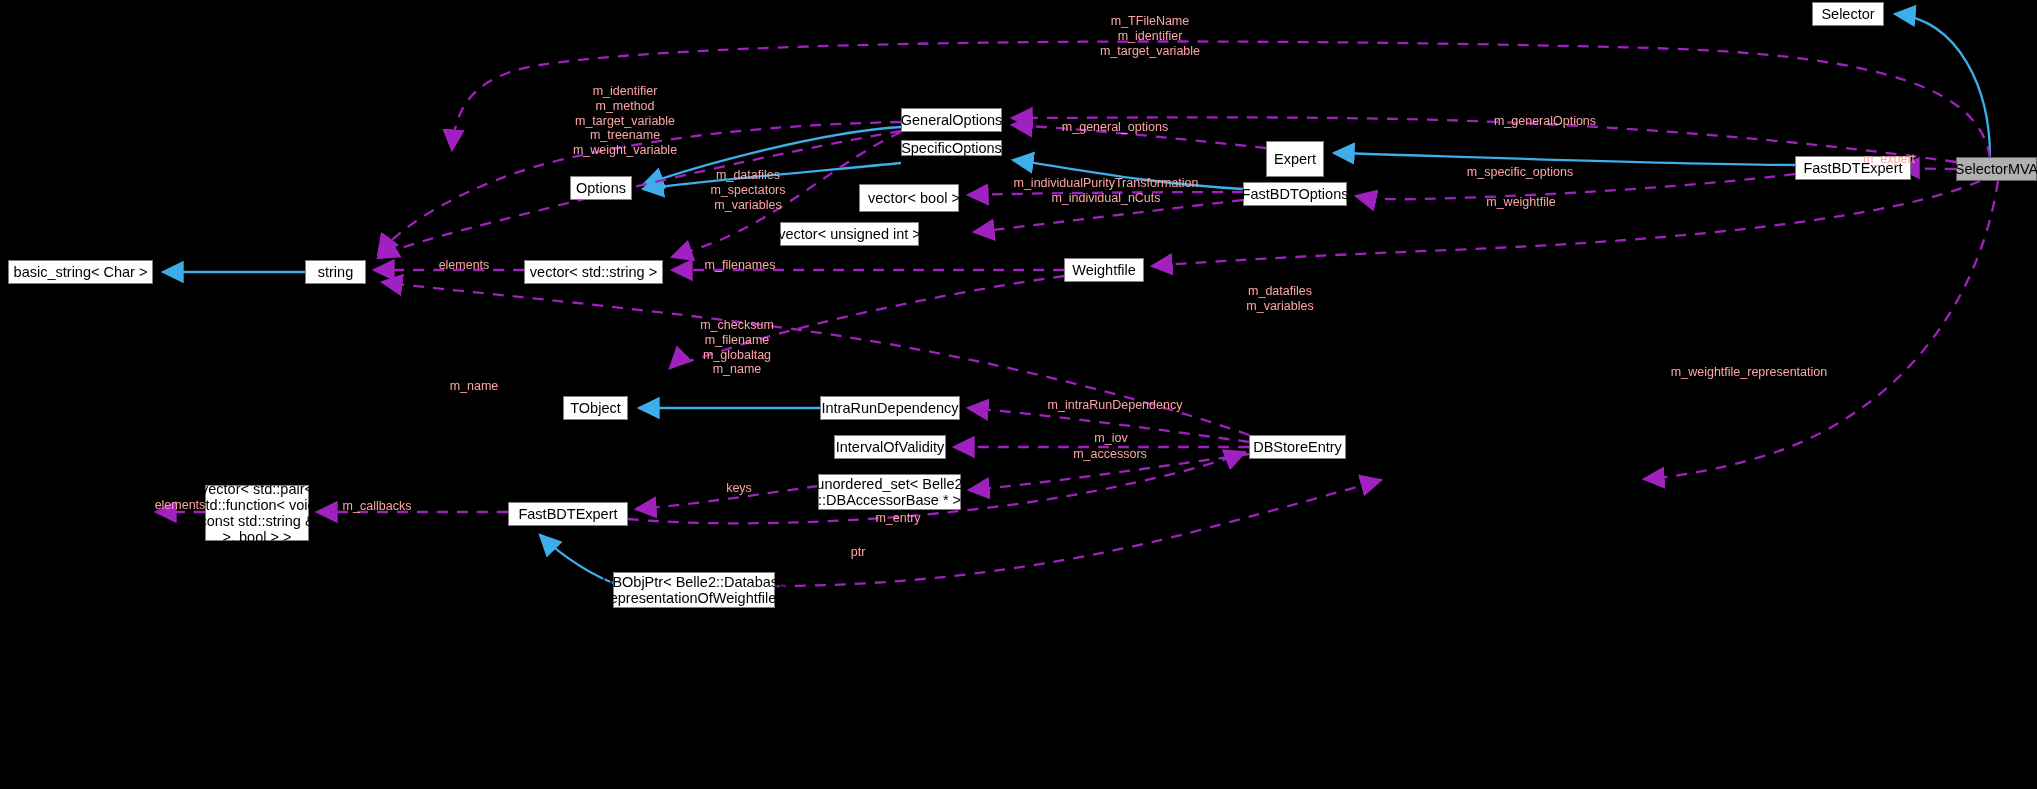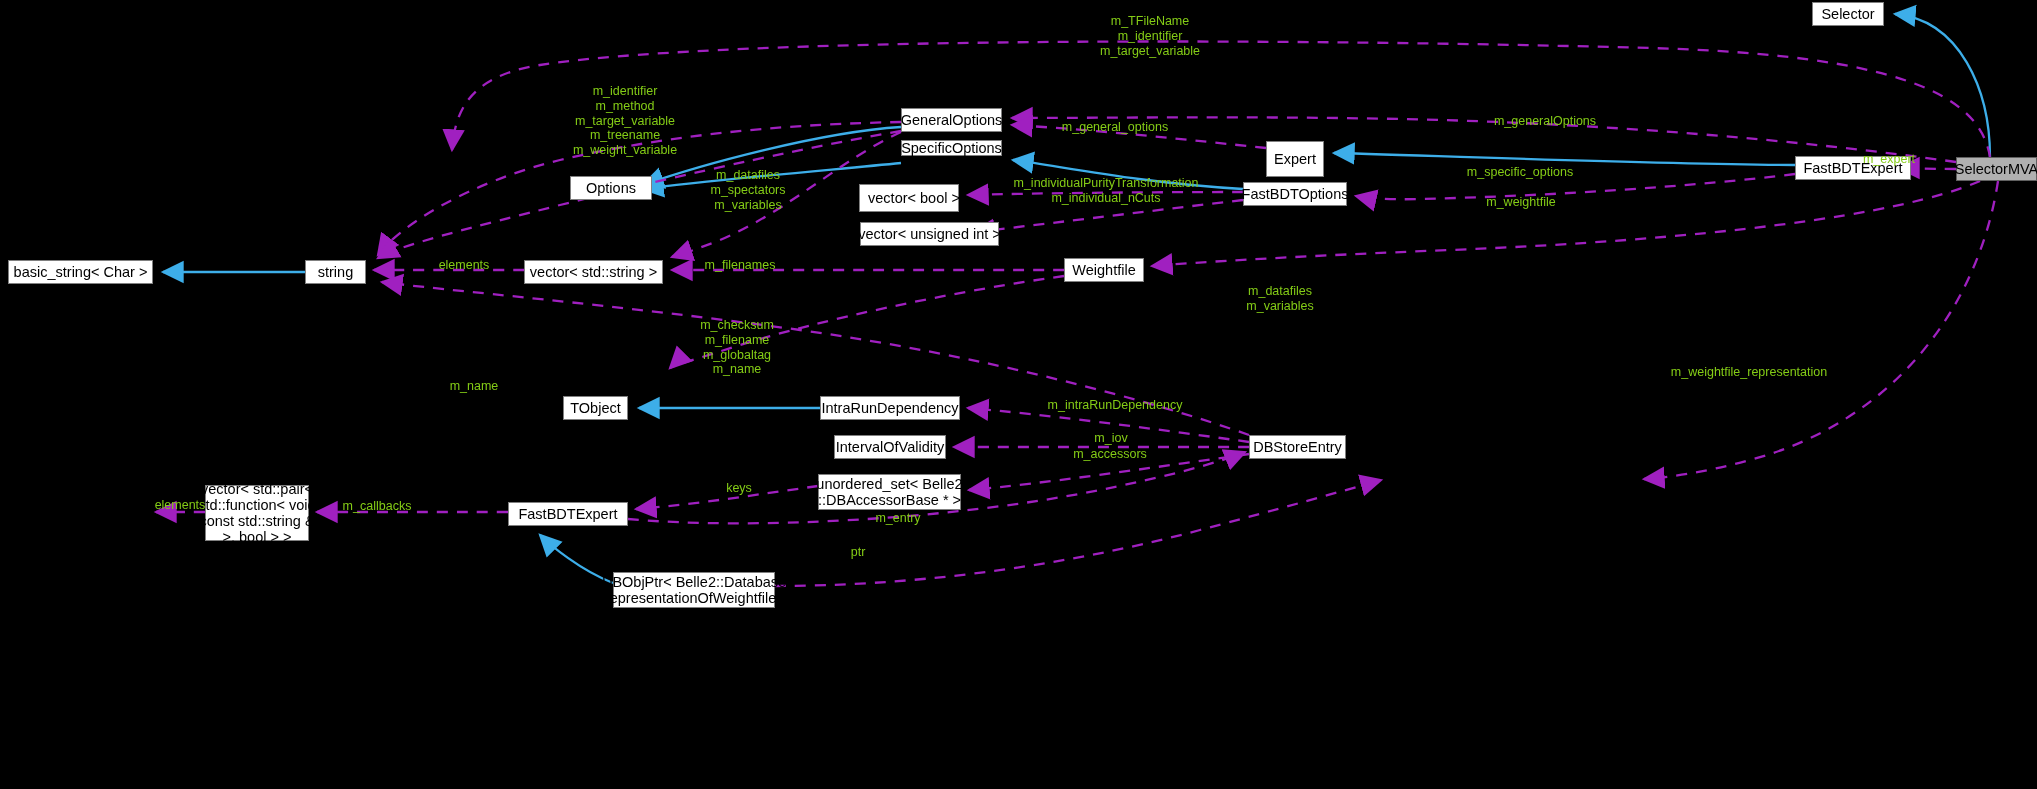--- a/index.html
+++ b/index.html
@@ -3,21 +3,21 @@
 <meta charset="utf-8">
 <style>
   html,body{margin:0;padding:0;background:#000;}
   #stage{position:relative;width:2037px;height:789px;background:#000;overflow:hidden;
          font-family:"Liberation Sans","DejaVu Sans",sans-serif;}
   .node{position:absolute;background:#fff;border:1px solid #808080;color:#000;
         font-size:14.5px;line-height:1.12;text-align:center;
         display:flex;align-items:center;justify-content:center;
         box-sizing:border-box;padding:2px 6px;white-space:pre;}
   .node.sel{background:#b0b0b0;border-color:#606060;}
-  .elabel{position:absolute;color:#84cc16;font-size:12.5px;line-height:1.18;
+  .elabel{position:absolute;color:#fca5a5;font-size:12.5px;line-height:1.18;
           text-align:center;white-space:pre;pointer-events:none;}
   svg.wires{position:absolute;left:0;top:0;width:2037px;height:789px;overflow:visible;}
 </style>
 </head>
 <body>
 
 <div id="stage">
   <svg class="wires" viewBox="0 0 2037 789">
     <defs>
       <marker id="ah-blue" markerWidth="11" markerHeight="11" refX="9" refY="5.5" orient="auto">
@@ -66,23 +66,23 @@
       <path d="M775,586 C900,586 1050,570 1200,530 C1320,498 1370,483 1381,480"></path>
     </g>
   </svg>
 
   <div class="node" style="left:1812px;top:2px;width:72px;height:24px;"><span>Selector</span></div>
   <div class="node sel" style="left:1956px;top:157px;width:81px;height:24px;"><span>SelectorMVA</span></div>
   <div class="node" style="left:1795px;top:156px;width:116px;height:24px;"><span>FastBDTExpert</span></div>
   <div class="node" style="left:1266px;top:141px;width:58px;height:36px;"><span>Expert</span></div>
   <div class="node" style="left:901px;top:108px;width:101px;height:24px;"><span>GeneralOptions</span></div>
   <div class="node" style="left:901px;top:140px;width:101px;height:16px;text-align:center;"><span>SpecificOptions</span></div>
-  <div class="node" style="left:570px;top:176px;width:82px;height:24px;"><span>Options</span></div>
+  <div class="node" style="left:570px;top:176px;width:62px;height:24px;"><span>Options</span></div>
   <div class="node" style="left:859px;top:184px;width:100px;height:28px;padding-left:16px;"><span>vector&lt; bool &gt;</span></div>
-  <div class="node" style="left:860px;top:222px;width:139px;height:24px;"><span>vector&lt; unsigned int &gt;</span></div>
+  <div class="node" style="left:780px;top:222px;width:139px;height:24px;"><span>vector&lt; unsigned int &gt;</span></div>
   <div class="node" style="left:1243px;top:182px;width:104px;height:24px;"><span>FastBDTOptions</span></div>
   <div class="node" style="left:8px;top:260px;width:145px;height:24px;"><span>basic_string&lt; Char &gt;</span></div>
   <div class="node" style="left:305px;top:260px;width:61px;height:24px;"><span>string</span></div>
   <div class="node" style="left:524px;top:260px;width:139px;height:24px;"><span>vector&lt; std::string &gt;</span></div>
   <div class="node" style="left:1064px;top:258px;width:80px;height:24px;"><span>Weightfile</span></div>
   <div class="node" style="left:563px;top:396px;width:65px;height:24px;"><span>TObject</span></div>
   <div class="node" style="left:820px;top:396px;width:140px;height:24px;"><span>IntraRunDependency</span></div>
   <div class="node" style="left:834px;top:435px;width:112px;height:24px;"><span>IntervalOfValidity</span></div>
   <div class="node" style="left:1249px;top:435px;width:97px;height:24px;"><span>DBStoreEntry</span></div>
   <div class="node" style="left:818px;top:474px;width:143px;height:36px;"><span>unordered_set&lt; Belle2

